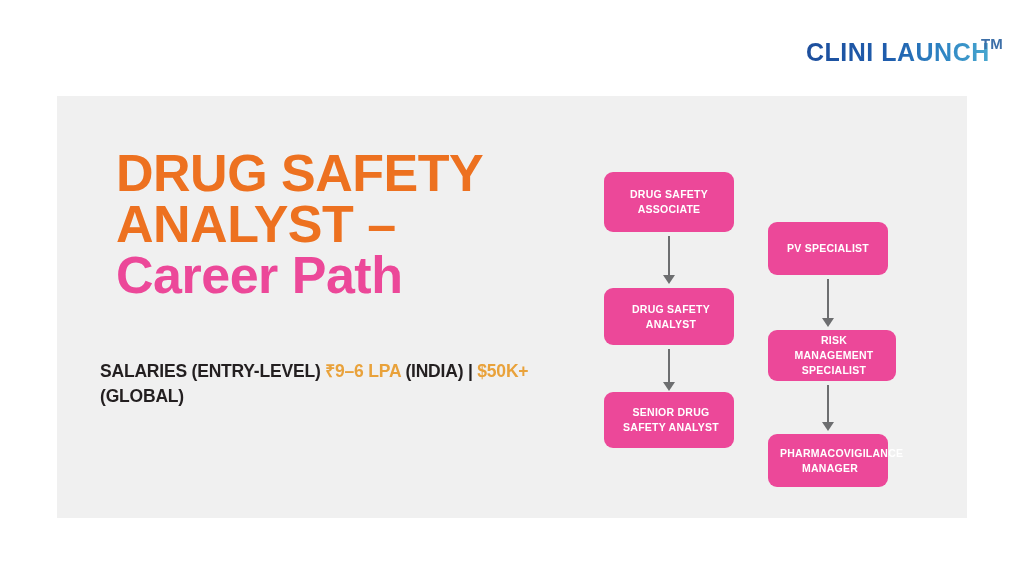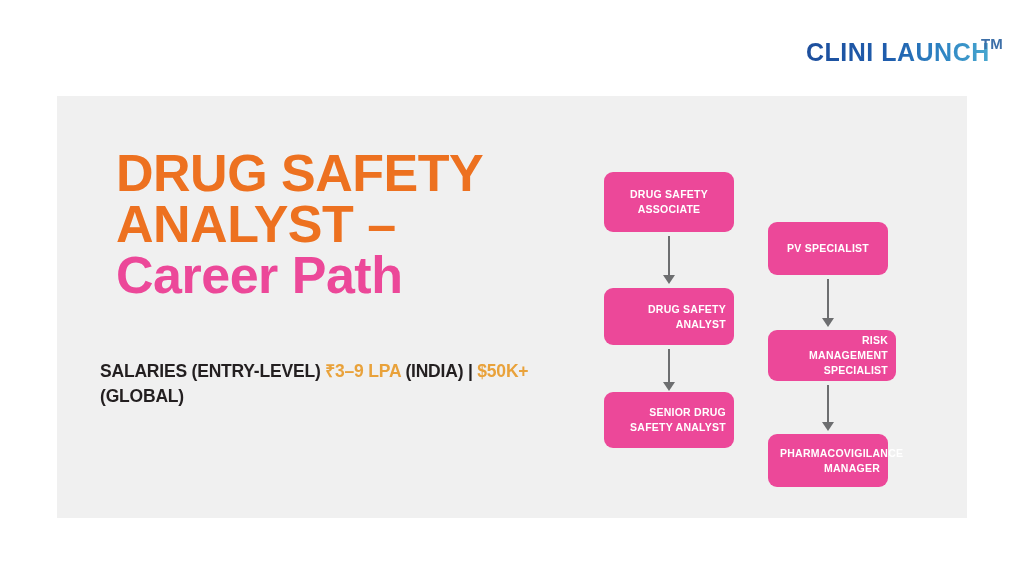--- a/index.html
+++ b/index.html
@@ -108,21 +108,21 @@
   }
   .flow-box > span {
     display: block;
     width: 100%;
   }
   .box-center > span { text-align: center; }
   .box-left {
     padding-left: 12px;
     padding-right: 8px;
   }
-  .box-left > span { text-align: right; }
+  .box-left > span { text-align: center; }
 
   
   .arrow {
     position: absolute;
     width: 14px;
   }
   .arrow .shaft {
     position: absolute;
     left: 6px;
     top: 0;
@@ -148,21 +148,21 @@
 </div>
 
 <div id="panel"></div>
 
 <div id="headline">
   <div class="headline-line headline-orange">DRUG SAFETY</div>
   <div class="headline-line headline-orange">ANALYST –</div>
   <div class="headline-line headline-blue">Career Path</div>
 </div>
 
-<div id="subtitle"><span>SALARIES (ENTRY-LEVEL) </span><span class="sub-gold">₹3–9 LPA</span><span> (INDIA) | </span><span class="sub-gold">$50K+</span><span> (GLOBAL)</span></div>
+<div id="subtitle"><span>SALARIES (ENTRY-LEVEL) </span><span class="sub-gold">₹9–6 LPA</span><span> (INDIA) | </span><span class="sub-gold">$50K+</span><span> (GLOBAL)</span></div>
 
 <div class="flow-box box-center" style="left:604px; top:172px; width:130px; height:60px;">
   <span>DRUG SAFETY ASSOCIATE</span>
 </div>
 
 <div class="arrow" style="left:662px; top:236px; height:48px;">
   <div class="shaft" style="height:39px;"></div>
   <div class="head" style="top:39px;"></div>
 </div>
 

